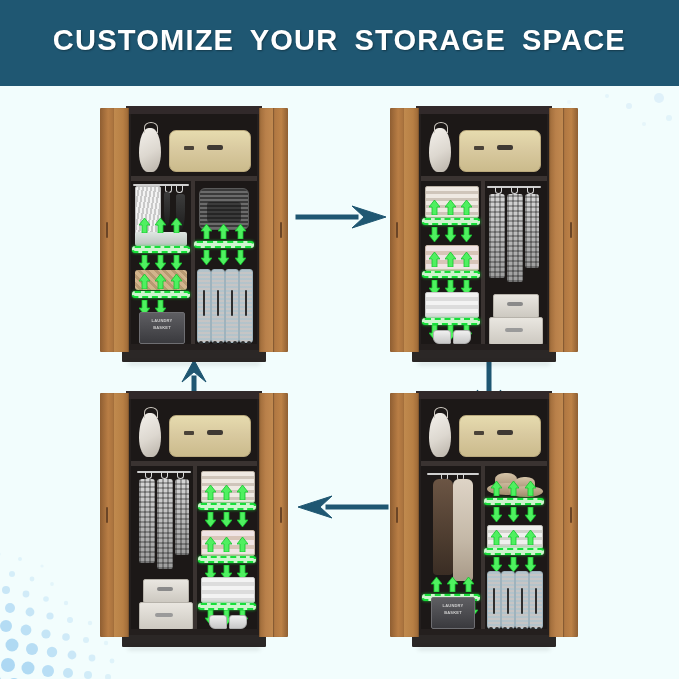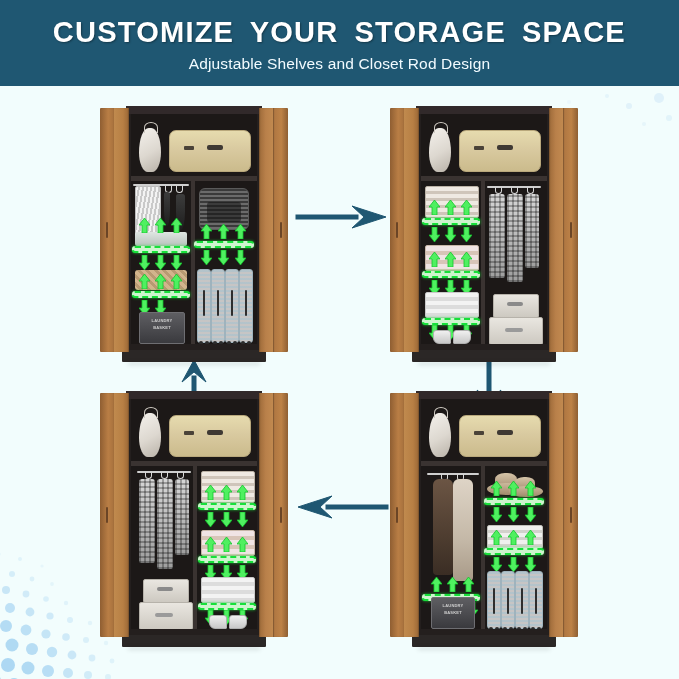--- a/index.html
+++ b/index.html
@@ -166,21 +166,20 @@
   }
   .umbrella{position:absolute;background:linear-gradient(180deg,#3c3c3c,#1e1e1e);border-radius:2px 2px 50% 50%;}
 </style>
 </head>
 <body>
 
 <div id="canvas">
 
   <div class="header">
     <div class="header-title">CUSTOMIZE YOUR STORAGE SPACE</div>
-    <div class="header-sub">Adjustable Shelves and Closet Rod Design</div>
   </div>
 
   <svg class="sparkles" viewBox="0 0 170 110">
     <circle cx="150" cy="12" r="5" fill="#cfe8f7" opacity=".55"></circle>
     <circle cx="120" cy="20" r="3" fill="#cfe8f7" opacity=".5"></circle>
     <circle cx="160" cy="32" r="3" fill="#cfe8f7" opacity=".45"></circle>
     <circle cx="98" cy="10" r="2" fill="#cfe8f7" opacity=".4"></circle>
     <circle cx="135" cy="38" r="2" fill="#cfe8f7" opacity=".35"></circle>
     <circle cx="60" cy="16" r="2" fill="#dceffb" opacity=".35"></circle>
   </svg>

